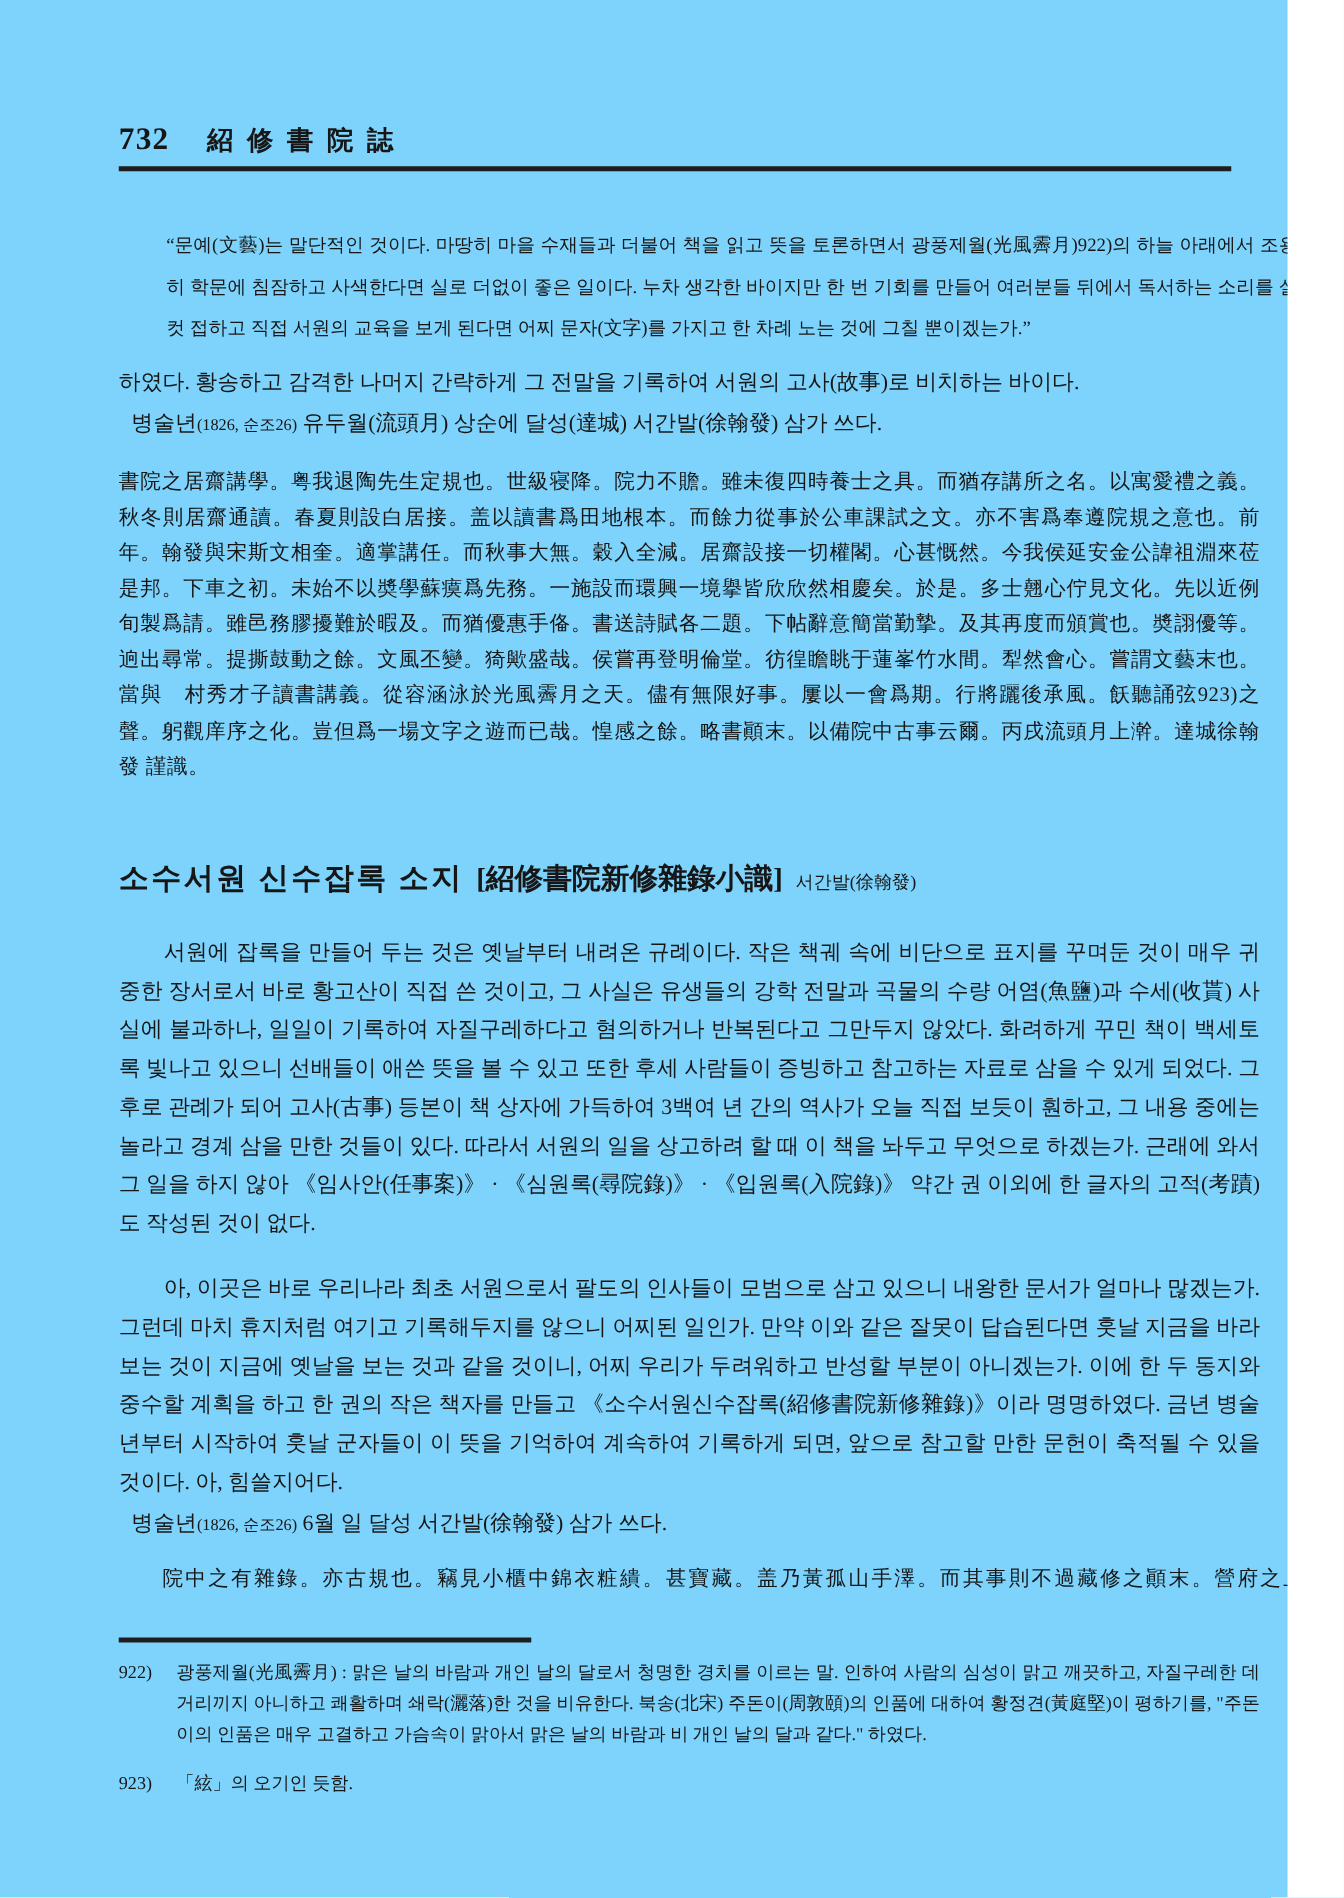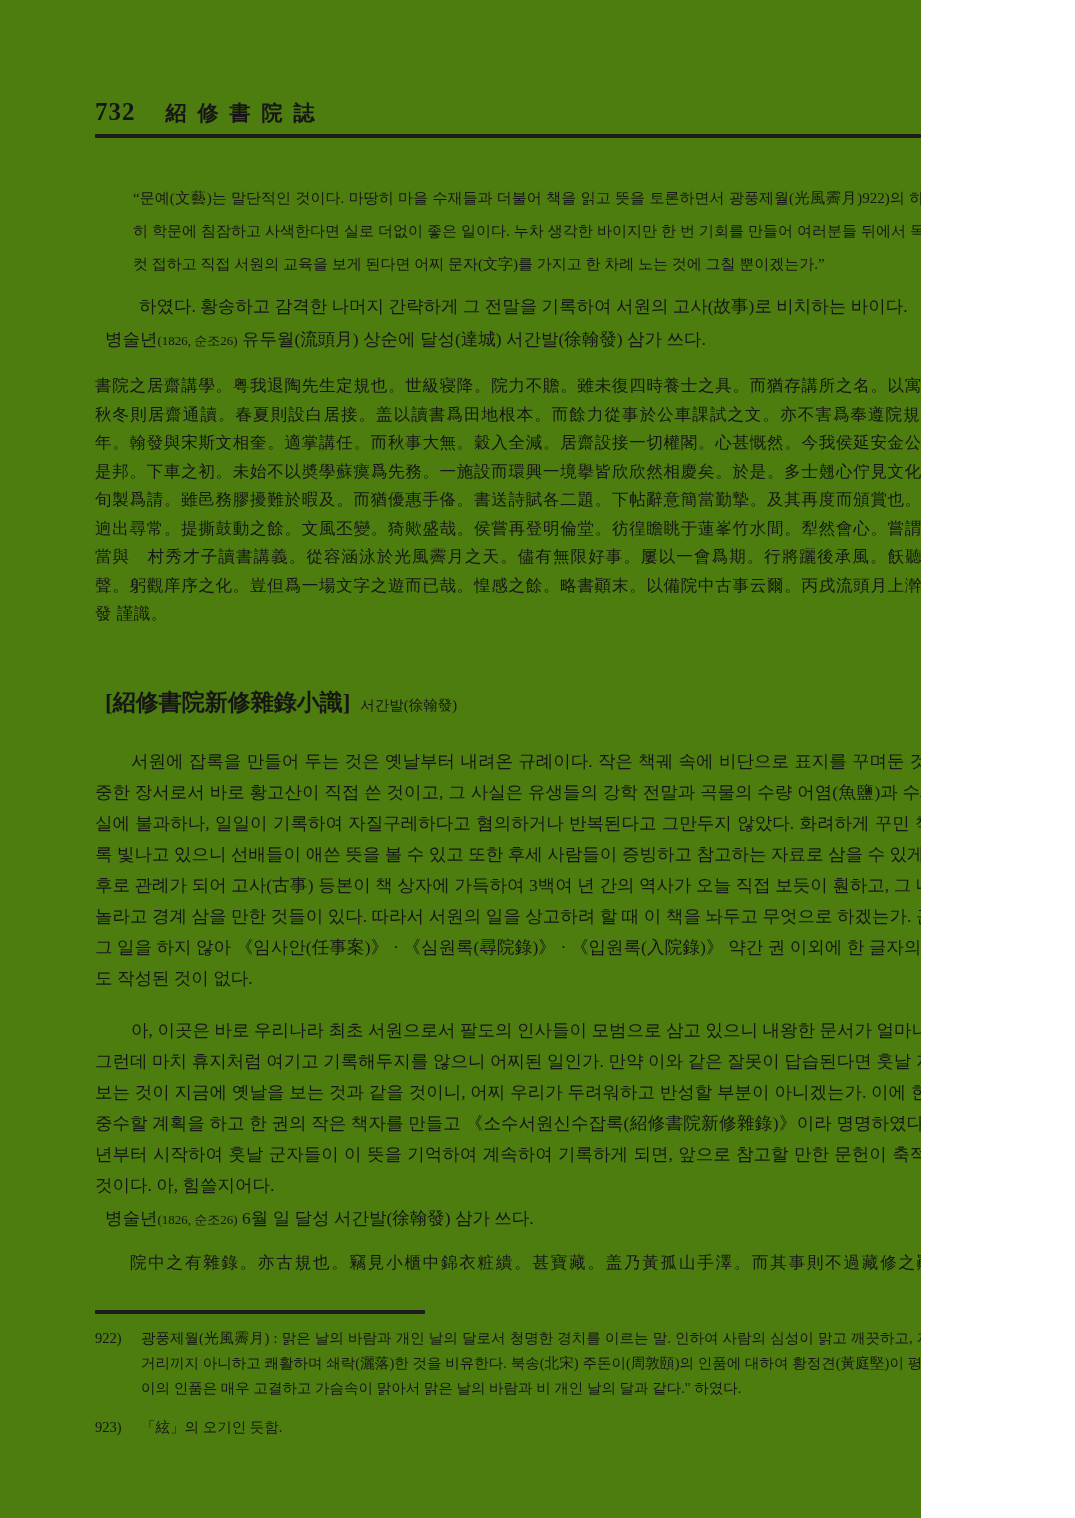--- a/index.html
+++ b/index.html
@@ -1,21 +1,21 @@
 <!DOCTYPE html>
 <html><head>
 <meta charset="utf-8">
 <style>
   html, body { margin: 0; padding: 0; background: #ffffff; }
   .page {
     position: relative;
-    width: 921px;
+    width: 1030px;
     height: 1518px;
     box-sizing: border-box;
-    background: #4d7c0f;
+    background: #7dd3fc;
     color: #161616;
     font-family: "Liberation Serif", "DejaVu Serif", serif;
     padding: 98px 70px 30px 95px;
     overflow: hidden;
   }
   
   .running-head {
     display: flex;
     align-items: baseline;
     width: 890px;
@@ -121,27 +121,28 @@
 
 <div class="page">
 
   <div class="running-head">
     <span class="page-number">732</span>
     <span class="book-title">紹修書院誌</span>
   </div>
 
   <div class="quote-block">“문예(文藝)는 말단적인 것이다. 마땅히 마을 수재들과 더불어 책을 읽고 뜻을 토론하면서 광풍제월(光風霽月)922)의 하늘 아래에서 조용히 학문에 침잠하고 사색한다면 실로 더없이 좋은 일이다. 누차 생각한 바이지만 한 번 기회를 만들어 여러분들 뒤에서 독서하는 소리를 실컷 접하고 직접 서원의 교육을 보게 된다면 어찌 문자(文字)를 가지고 한 차례 노는 것에 그칠 뿐이겠는가.”</div>
 
-  <p class="body-para no-indent" style="margin-top:10px;margin-left:44px;">하였다. 황송하고 감격한 나머지 간략하게 그 전말을 기록하여 서원의 고사(故事)로 비치하는 바이다.</p>
+  <p class="body-para no-indent" style="margin-top:10px;">하였다. 황송하고 감격한 나머지 간략하게 그 전말을 기록하여 서원의 고사(故事)로 비치하는 바이다.</p>
 
   <p class="date-line"><span>병술년</span><span class="small-inline">(1826, 순조26)</span><span> 유두월(流頭月) 상순에 달성(達城) 서간발(徐翰發) 삼가 쓰다.</span></p>
 
   <div class="hanmun-block">書院之居齋講學。粤我退陶先生定規也。世級寝降。院力不贍。雖未復四時養士之具。而猶存講所之名。以寓愛禮之義。秋冬則居齋通讀。春夏則設白居接。盖以讀書爲田地根本。而餘力從事於公車課試之文。亦不害爲奉遵院規之意也。前年。翰發與宋斯文相奎。適掌講任。而秋事大無。穀入全減。居齋設接一切權閣。心甚慨然。今我侯延安金公諱祖淵來莅是邦。下車之初。未始不以奬學蘇瘼爲先務。一施設而環興一境擧皆欣欣然相慶矣。於是。多士翹心佇見文化。先以近例旬製爲請。雖邑務膠擾難於暇及。而猶優惠手俻。書送詩賦各二題。下帖辭意簡當勤摯。及其再度而頒賞也。奬詡優等。逈出尋常。提撕鼓動之餘。文風丕變。猗歟盛哉。侯嘗再登明倫堂。彷徨瞻眺于蓮峯竹水間。犁然會心。嘗謂文藝末也。當與　村秀才子讀書講義。從容涵泳於光風霽月之天。儘有無限好事。屢以一會爲期。行將躧後承風。飫聽誦弦923)之聲。躬觀庠序之化。豈但爲一場文字之遊而已哉。惶感之餘。略書顚末。以備院中古事云爾。丙戌流頭月上澣。達城徐翰發 謹識。</div>
 
   <div class="section-heading">
+    <span class="ko">소수서원 신수잡록 소지</span>
     <span class="hanja">[紹修書院新修雜錄小識]</span>
     <span class="author">서간발(徐翰發)</span>
   </div>
 
   <p class="body-para indent">서원에 잡록을 만들어 두는 것은 옛날부터 내려온 규례이다. 작은 책궤 속에 비단으로 표지를 꾸며둔 것이 매우 귀중한 장서로서 바로 황고산이 직접 쓴 것이고, 그 사실은 유생들의 강학 전말과 곡물의 수량 어염(魚鹽)과 수세(收貰) 사실에 불과하나, 일일이 기록하여 자질구레하다고 혐의하거나 반복된다고 그만두지 않았다. 화려하게 꾸민 책이 백세토록 빛나고 있으니 선배들이 애쓴 뜻을 볼 수 있고 또한 후세 사람들이 증빙하고 참고하는 자료로 삼을 수 있게 되었다. 그 후로 관례가 되어 고사(古事) 등본이 책 상자에 가득하여 3백여 년 간의 역사가 오늘 직접 보듯이 훤하고, 그 내용 중에는 놀라고 경계 삼을 만한 것들이 있다. 따라서 서원의 일을 상고하려 할 때 이 책을 놔두고 무엇으로 하겠는가. 근래에 와서 그 일을 하지 않아 《임사안(任事案)》 · 《심원록(尋院錄)》 · 《입원록(入院錄)》 약간 권 이외에 한 글자의 고적(考蹟)도 작성된 것이 없다.</p>
 
   <p class="body-para indent" style="margin-top:21px;">아, 이곳은 바로 우리나라 최초 서원으로서 팔도의 인사들이 모범으로 삼고 있으니 내왕한 문서가 얼마나 많겠는가. 그런데 마치 휴지처럼 여기고 기록해두지를 않으니 어찌된 일인가. 만약 이와 같은 잘못이 답습된다면 훗날 지금을 바라보는 것이 지금에 옛날을 보는 것과 같을 것이니, 어찌 우리가 두려워하고 반성할 부분이 아니겠는가. 이에 한 두 동지와 중수할 계획을 하고 한 권의 작은 책자를 만들고 《소수서원신수잡록(紹修書院新修雜錄)》이라 명명하였다. 금년 병술년부터 시작하여 훗날 군자들이 이 뜻을 기억하여 계속하여 기록하게 되면, 앞으로 참고할 만한 문헌이 축적될 수 있을 것이다. 아, 힘쓸지어다.</p>
 
   <p class="date-line"><span>병술년</span><span class="small-inline">(1826, 순조26)</span><span> 6월 일 달성 서간발(徐翰發) 삼가 쓰다.</span></p>
 

